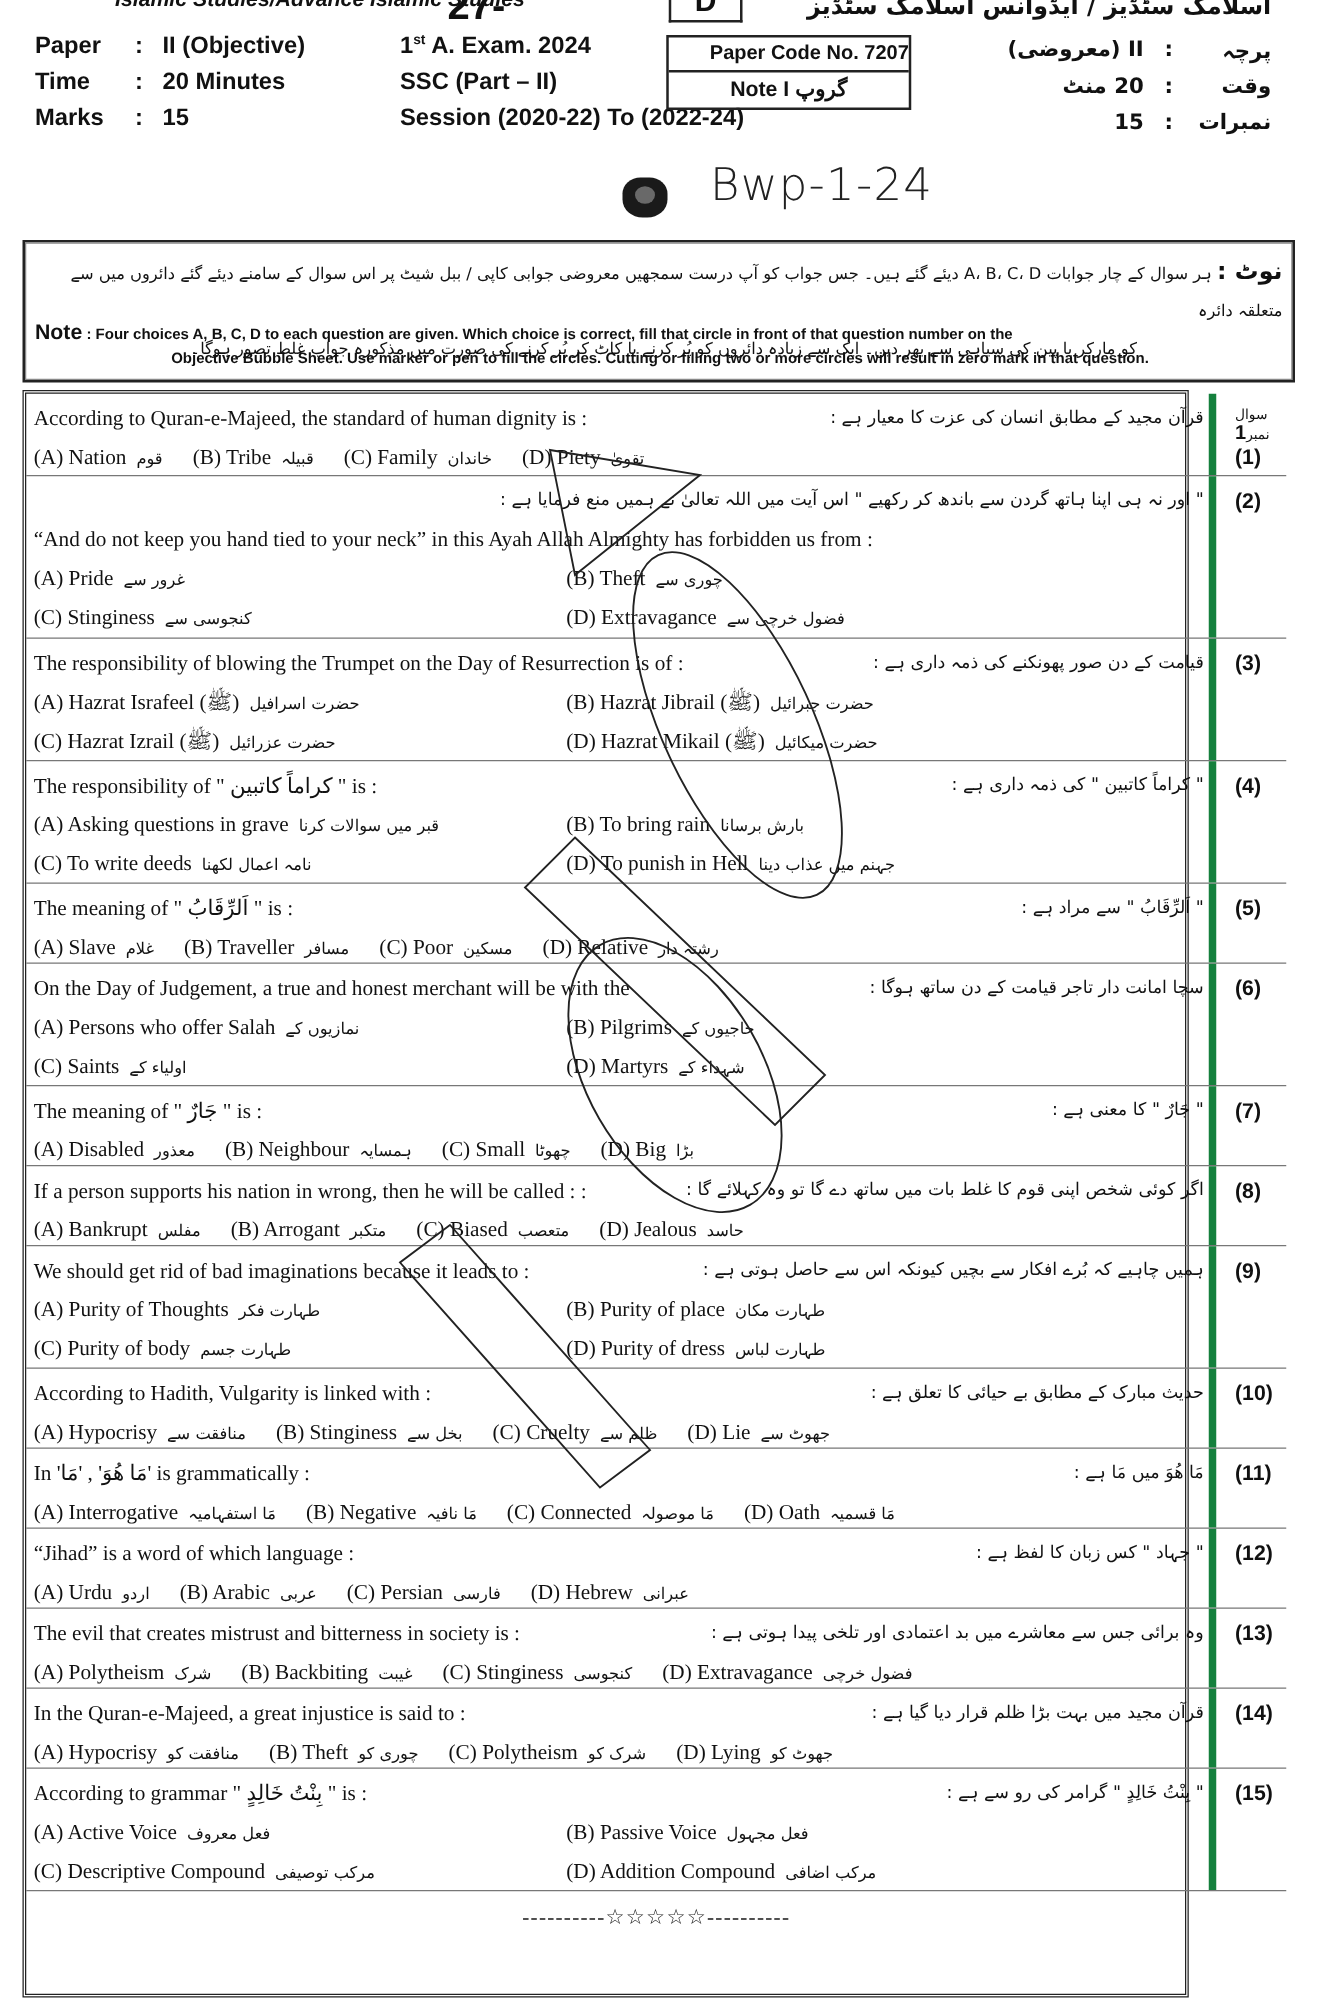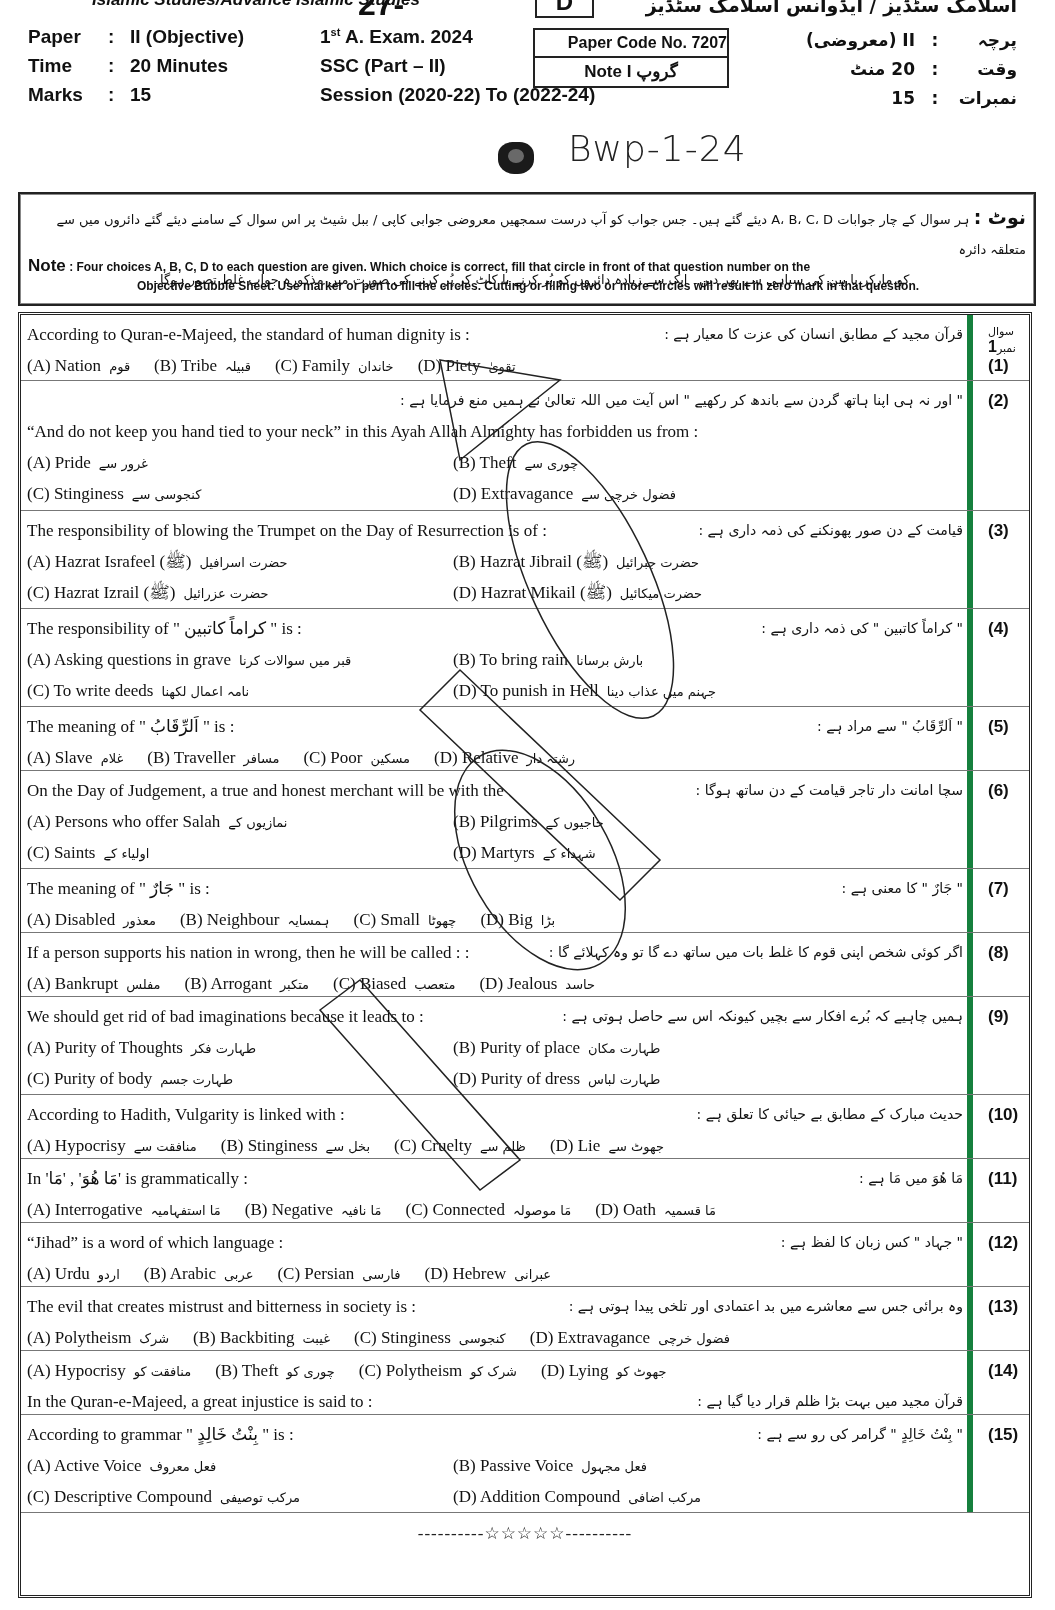--- a/index.html
+++ b/index.html
@@ -47,21 +47,21 @@
     .note-box {
       position: absolute; left: 18px; top: 192px; width: 1014px; height: 110px;
       border: 2px solid #222; box-shadow: 0 0 0 1px #888 inset;
     }
     .note-urdu { position:absolute; right: 8px; top: 8px; width: 990px; font-size: 13px; line-height: 30px; text-align: right; direction: rtl; font-family:"DejaVu Sans", sans-serif; }
     .note-urdu b { font-size: 19px; }
     .note-en { position: absolute; left: 8px; top: 62px; width: 1000px; font-family: "Liberation Sans", sans-serif; font-size: 12px; font-weight: bold; line-height: 19px; }
     .note-en .nl { font-size: 17px; }
     .note-en .l2 { text-align: center; }
     .q-table {
-      position: absolute; left: 18px; top: 312px; width: 1014px; height: 1286px;
+      position: absolute; left: 18px; top: 312px; width: 933px; height: 1286px;
       border: 3px double #222; box-sizing: border-box;
     }
     .q-row {
       position: absolute; left: 0; width: 1008px; border-bottom: 1px solid #777; box-sizing: border-box;
     }
     .q-num {
       position: absolute; right: 0; top: 0; width: 62px; height: 100%; border-left: 6px solid #15803d;
       font-family: "Liberation Sans", sans-serif; font-weight: bold; font-size: 17px; text-align: left;
       padding-top: 10px; box-sizing: border-box; padding-left: 15px;
     }
@@ -352,29 +352,29 @@
           <span class="opt"><span>(A) Polytheism</span><span class="ou">شرک</span></span>
           <span class="opt"><span>(B) Backbiting</span><span class="ou">غیبت</span></span>
           <span class="opt"><span>(C) Stinginess</span><span class="ou">کنجوسی</span></span>
           <span class="opt"><span>(D) Extravagance</span><span class="ou">فضول خرچی</span></span>
         </div>
       </div>
       <div class="q-num"><span>(13)</span></div>
     </div>
     <div class="q-row" style="top: 1036px; height: 64px;">
       <div class="q-body">
+        <div class="q-line">
+          <span class="q-en">In the Quran-e-Majeed, a great injustice is said to :</span>
+          <span class="q-ur">قرآن مجید میں بہت بڑا ظلم قرار دیا گیا ہے :</span>
+        </div>
         <div class="q-line opts">
           <span class="opt"><span>(A) Hypocrisy</span><span class="ou">منافقت کو</span></span>
           <span class="opt"><span>(B) Theft</span><span class="ou">چوری کو</span></span>
           <span class="opt"><span>(C) Polytheism</span><span class="ou">شرک کو</span></span>
           <span class="opt"><span>(D) Lying</span><span class="ou">جھوٹ کو</span></span>
-        </div>
-        <div class="q-line">
-          <span class="q-en">In the Quran-e-Majeed, a great injustice is said to :</span>
-          <span class="q-ur">قرآن مجید میں بہت بڑا ظلم قرار دیا گیا ہے :</span>
         </div>
       </div>
       <div class="q-num"><span>(14)</span></div>
     </div>
     <div class="q-row" style="top: 1100px; height: 98px;">
       <div class="q-body">
         <div class="q-line">
           <span class="q-en">According to grammar " بِنْتُ خَالِدٍ " is :</span>
           <span class="q-ur">" بِنْتُ خَالِدٍ " گرامر کی رو سے ہے :</span>
         </div>

